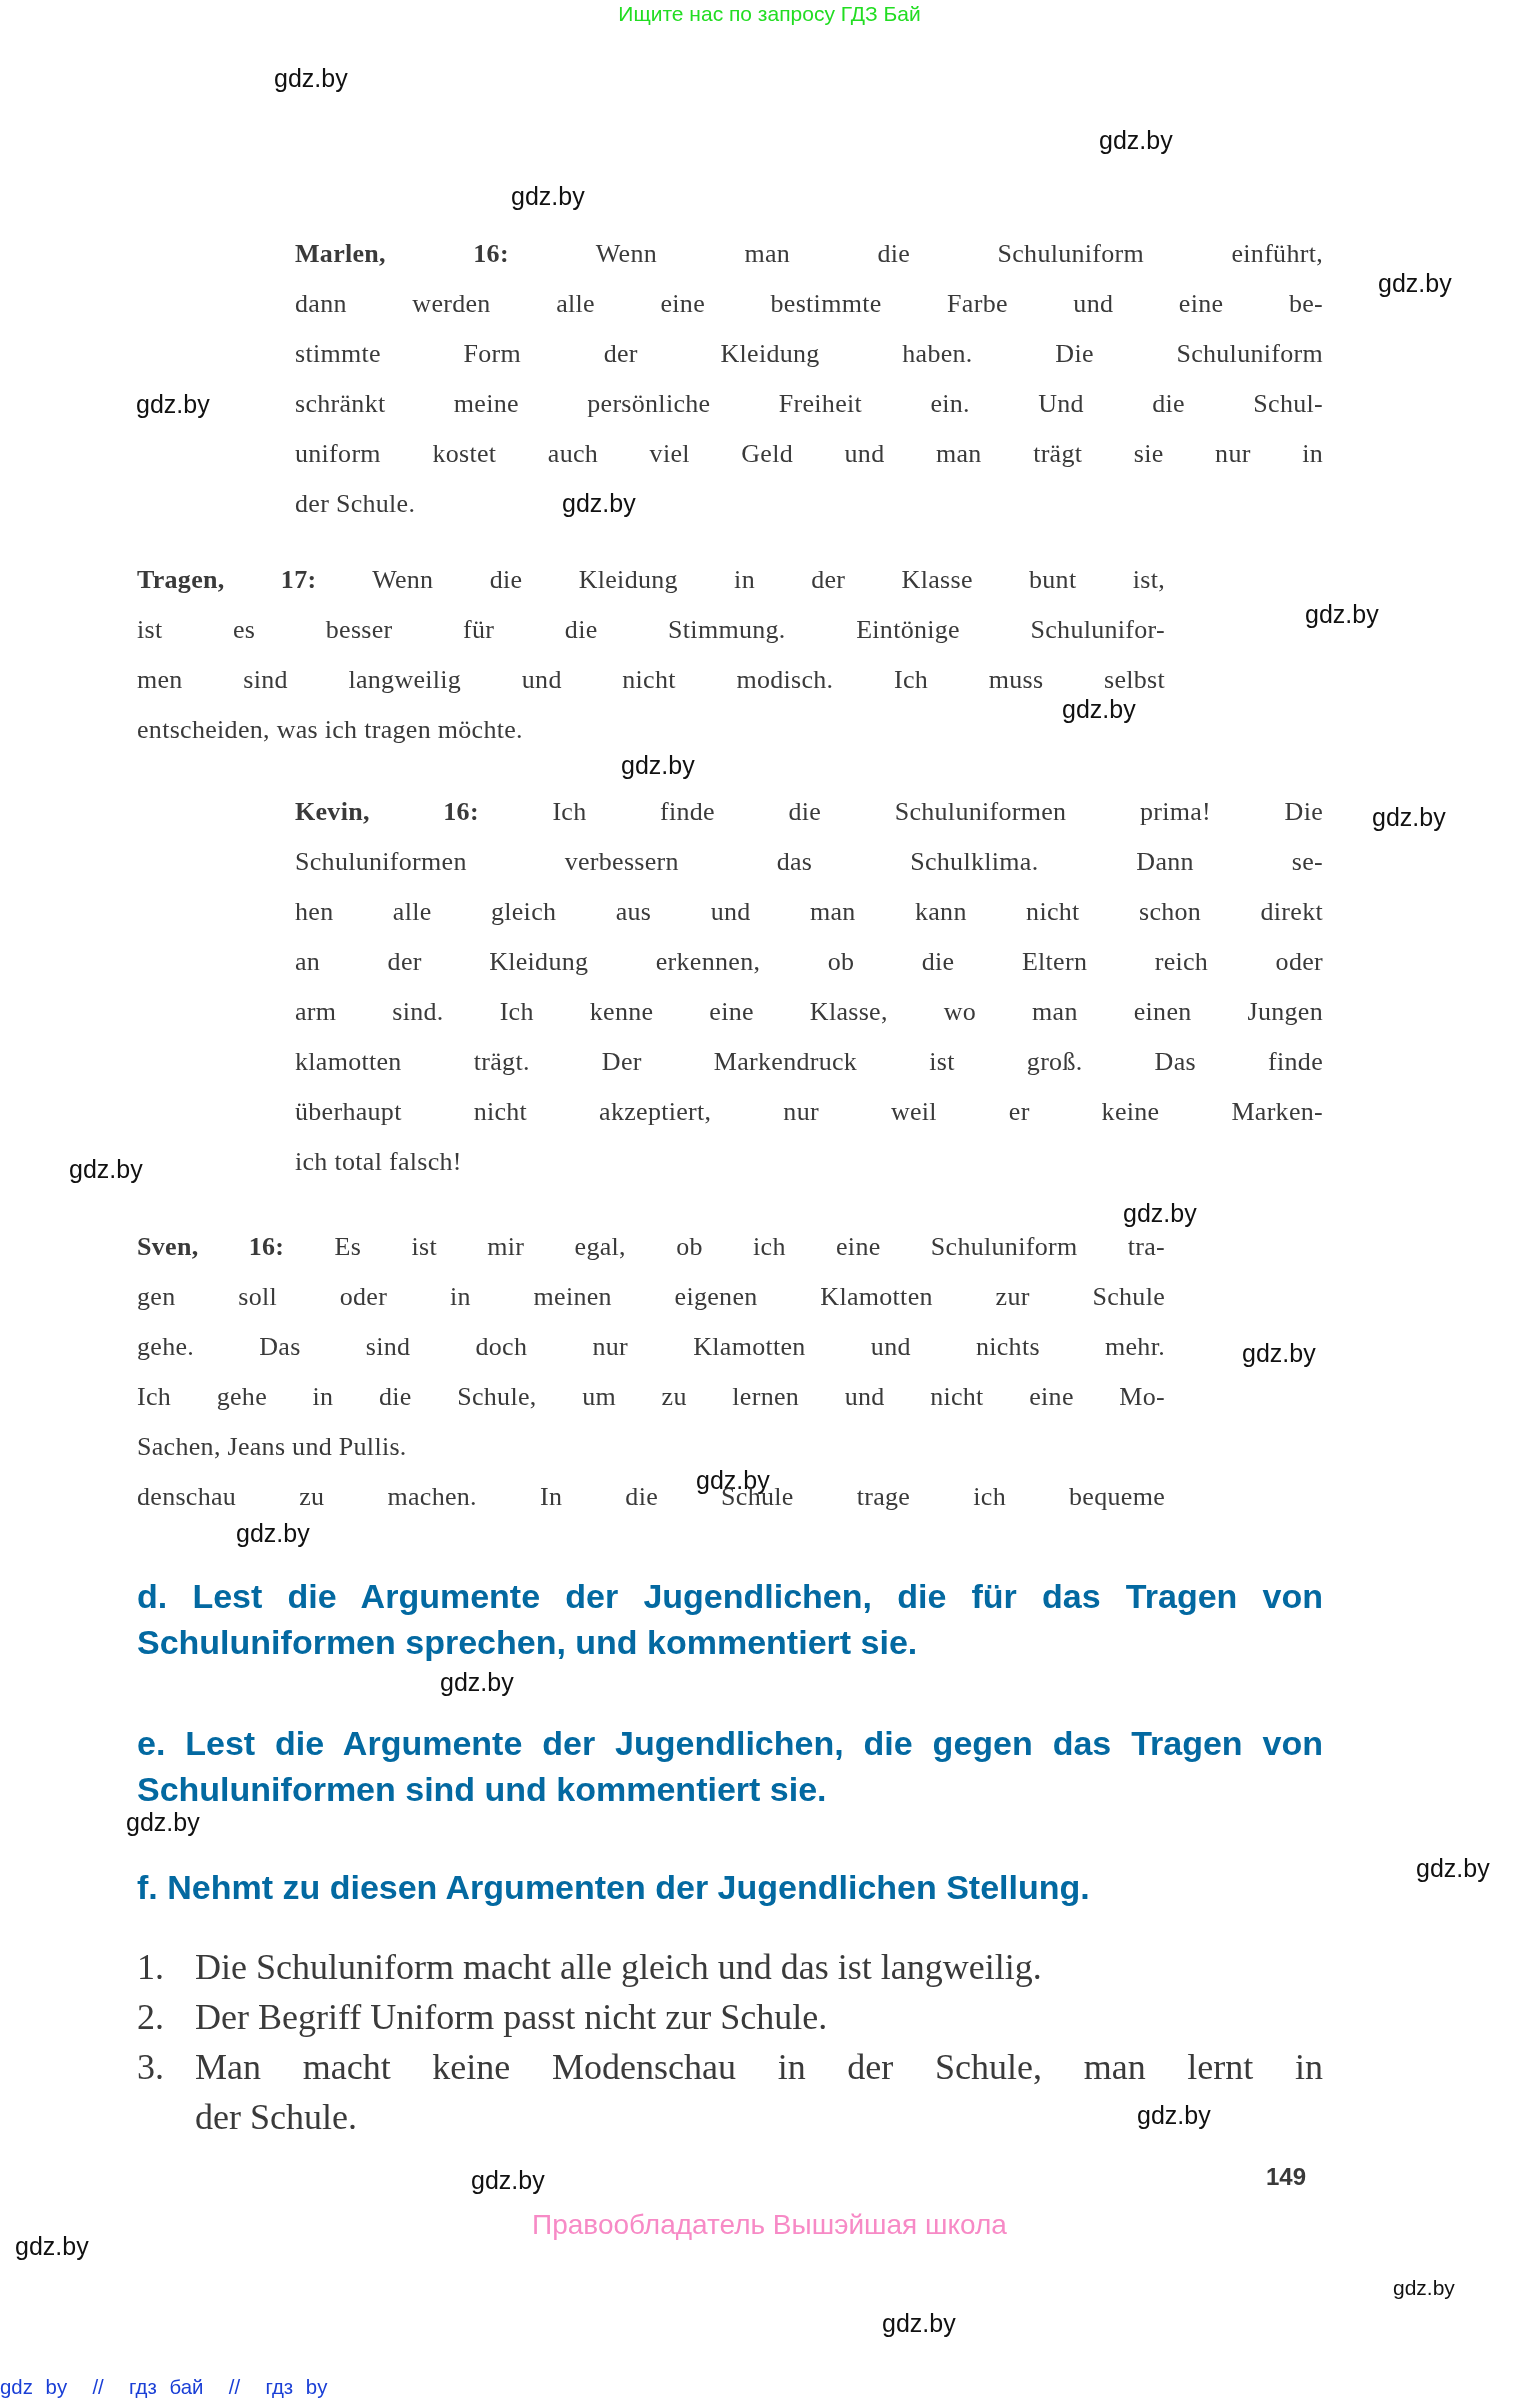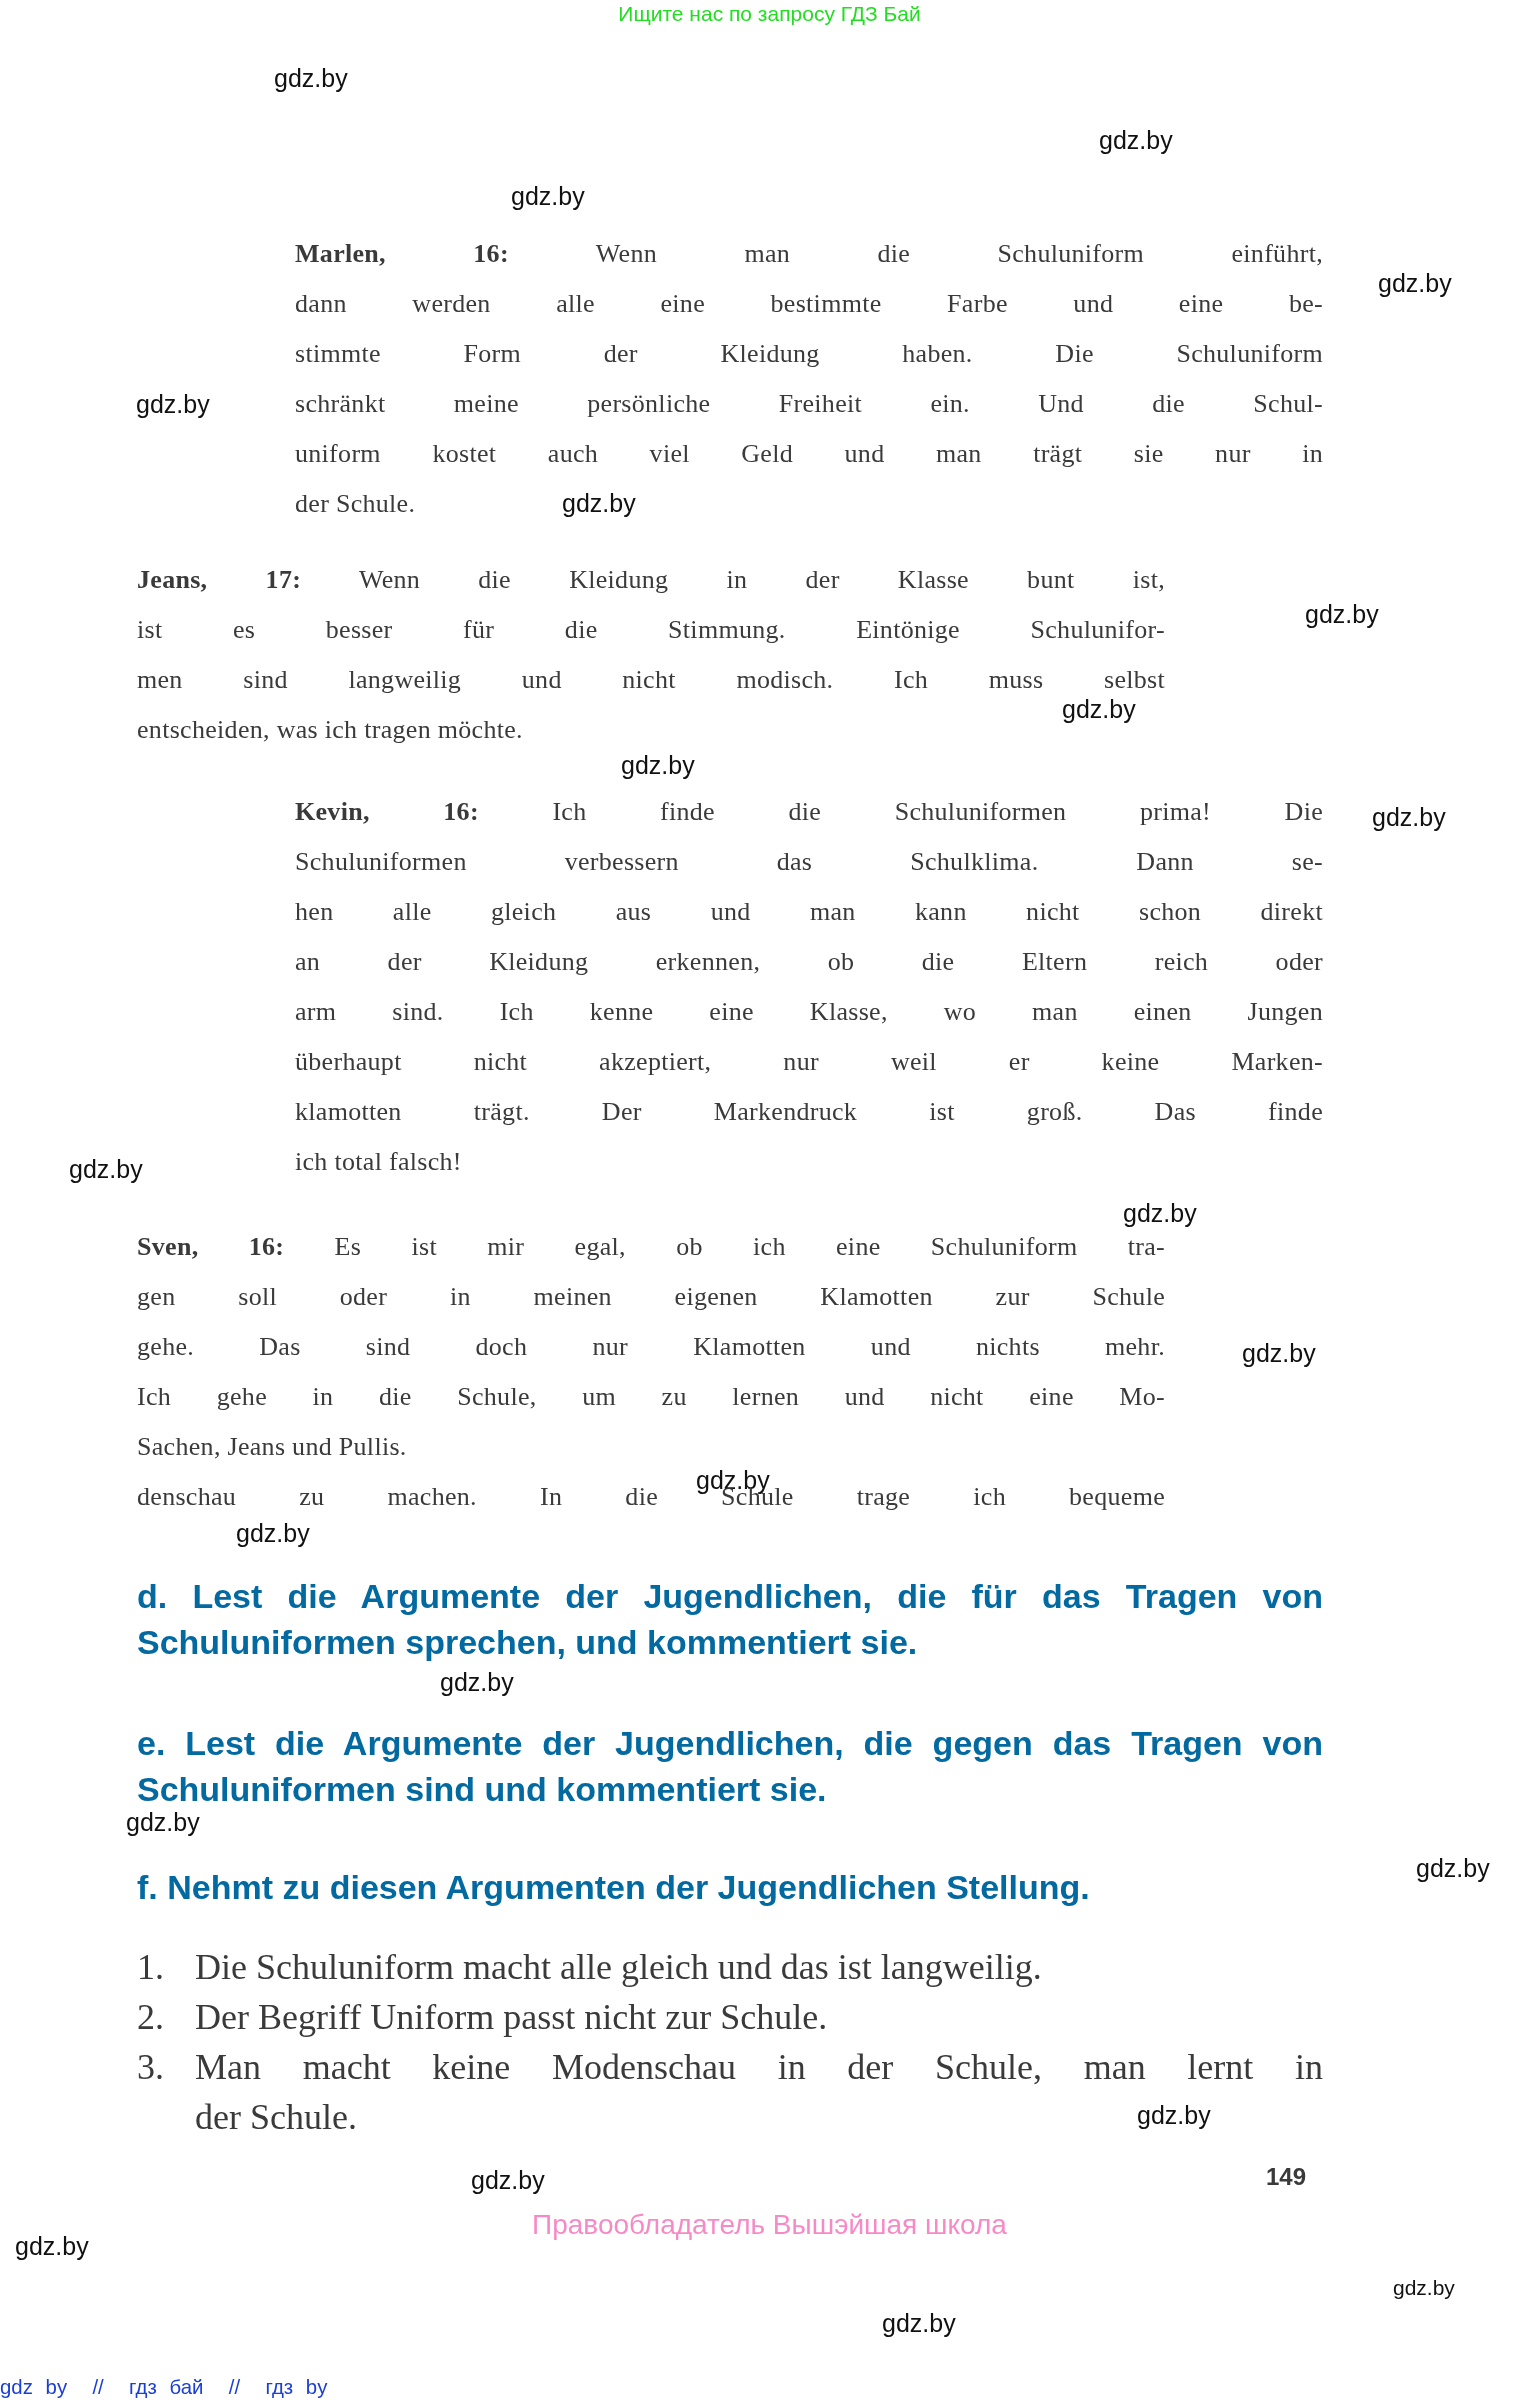--- a/index.html
+++ b/index.html
@@ -88,34 +88,34 @@
 <div class="para" style="left:295px; top:229px; width:1028px;">
   <span class="line"><b>Marlen, 16:</b><span> Wenn man die Schuluniform einführt,</span></span>
   <span class="line">dann werden alle eine bestimmte Farbe und eine be-</span>
   <span class="line">stimmte Form der Kleidung haben. Die Schuluniform</span>
   <span class="line">schränkt meine persönliche Freiheit ein. Und die Schul-</span>
   <span class="line">uniform kostet auch viel Geld und man trägt sie nur in</span>
   <span class="line last">der Schule.</span>
 </div>
 
 <div class="para" style="left:137px; top:555px; width:1028px;">
-  <span class="line"><b>Jeans, 17:</b><span> Wenn die Kleidung in der Klasse bunt ist,</span></span>
+  <span class="line"><b>Tragen, 17:</b><span> Wenn die Kleidung in der Klasse bunt ist,</span></span>
   <span class="line">ist es besser für die Stimmung. Eintönige Schulunifor-</span>
   <span class="line">men sind langweilig und nicht modisch. Ich muss selbst</span>
   <span class="line last">entscheiden, was ich tragen möchte.</span>
 </div>
 
 <div class="para" style="left:295px; top:787px; width:1028px;">
   <span class="line"><b>Kevin, 16:</b><span> Ich finde die Schuluniformen prima! Die</span></span>
   <span class="line">Schuluniformen verbessern das Schulklima. Dann se-</span>
   <span class="line">hen alle gleich aus und man kann nicht schon direkt</span>
   <span class="line">an der Kleidung erkennen, ob die Eltern reich oder</span>
   <span class="line">arm sind. Ich kenne eine Klasse, wo man einen Jungen</span>
+  <span class="line">klamotten trägt. Der Markendruck ist groß. Das finde</span>
   <span class="line">überhaupt nicht akzeptiert, nur weil er keine Marken-</span>
-  <span class="line">klamotten trägt. Der Markendruck ist groß. Das finde</span>
   <span class="line last">ich total falsch!</span>
 </div>
 
 <div class="para" style="left:137px; top:1222px; width:1028px;">
   <span class="line"><b>Sven, 16:</b><span> Es ist mir egal, ob ich eine Schuluniform tra-</span></span>
   <span class="line">gen soll oder in meinen eigenen Klamotten zur Schule</span>
   <span class="line">gehe. Das sind doch nur Klamotten und nichts mehr.</span>
   <span class="line">Ich gehe in die Schule, um zu lernen und nicht eine Mo-</span>
   <span class="line last">Sachen, Jeans und Pullis.</span>
   <span class="line">denschau zu machen. In die Schule trage ich bequeme</span>

